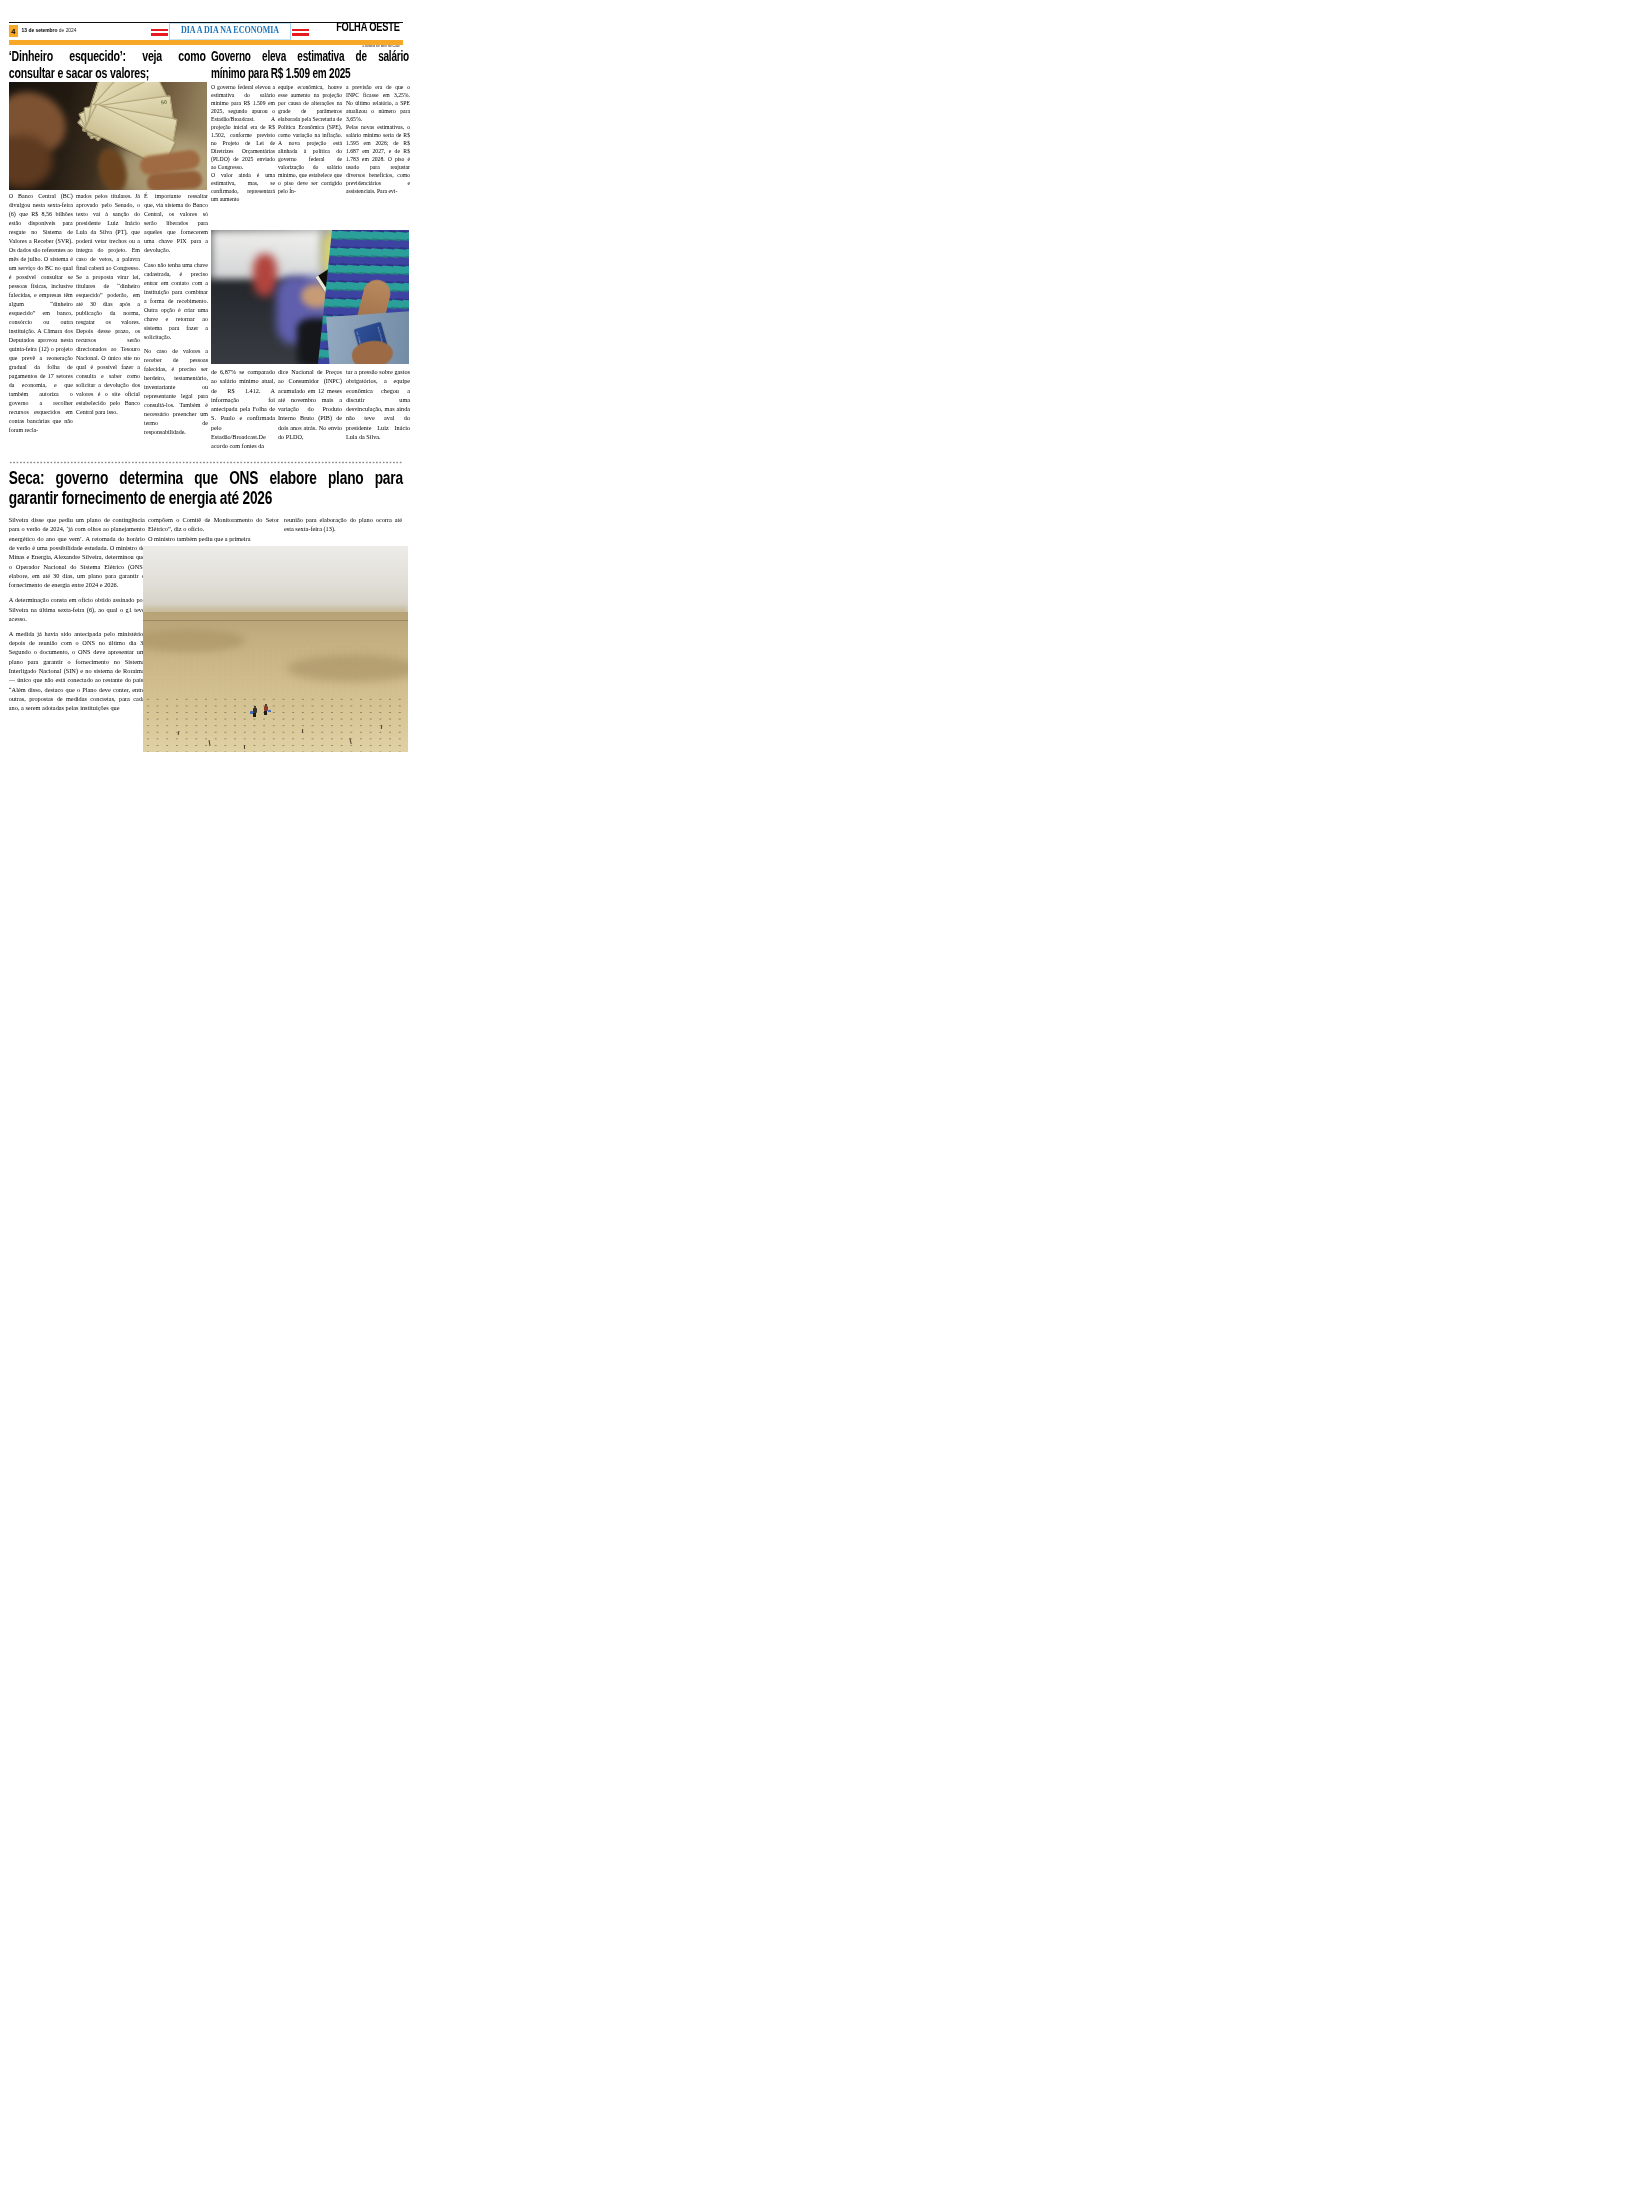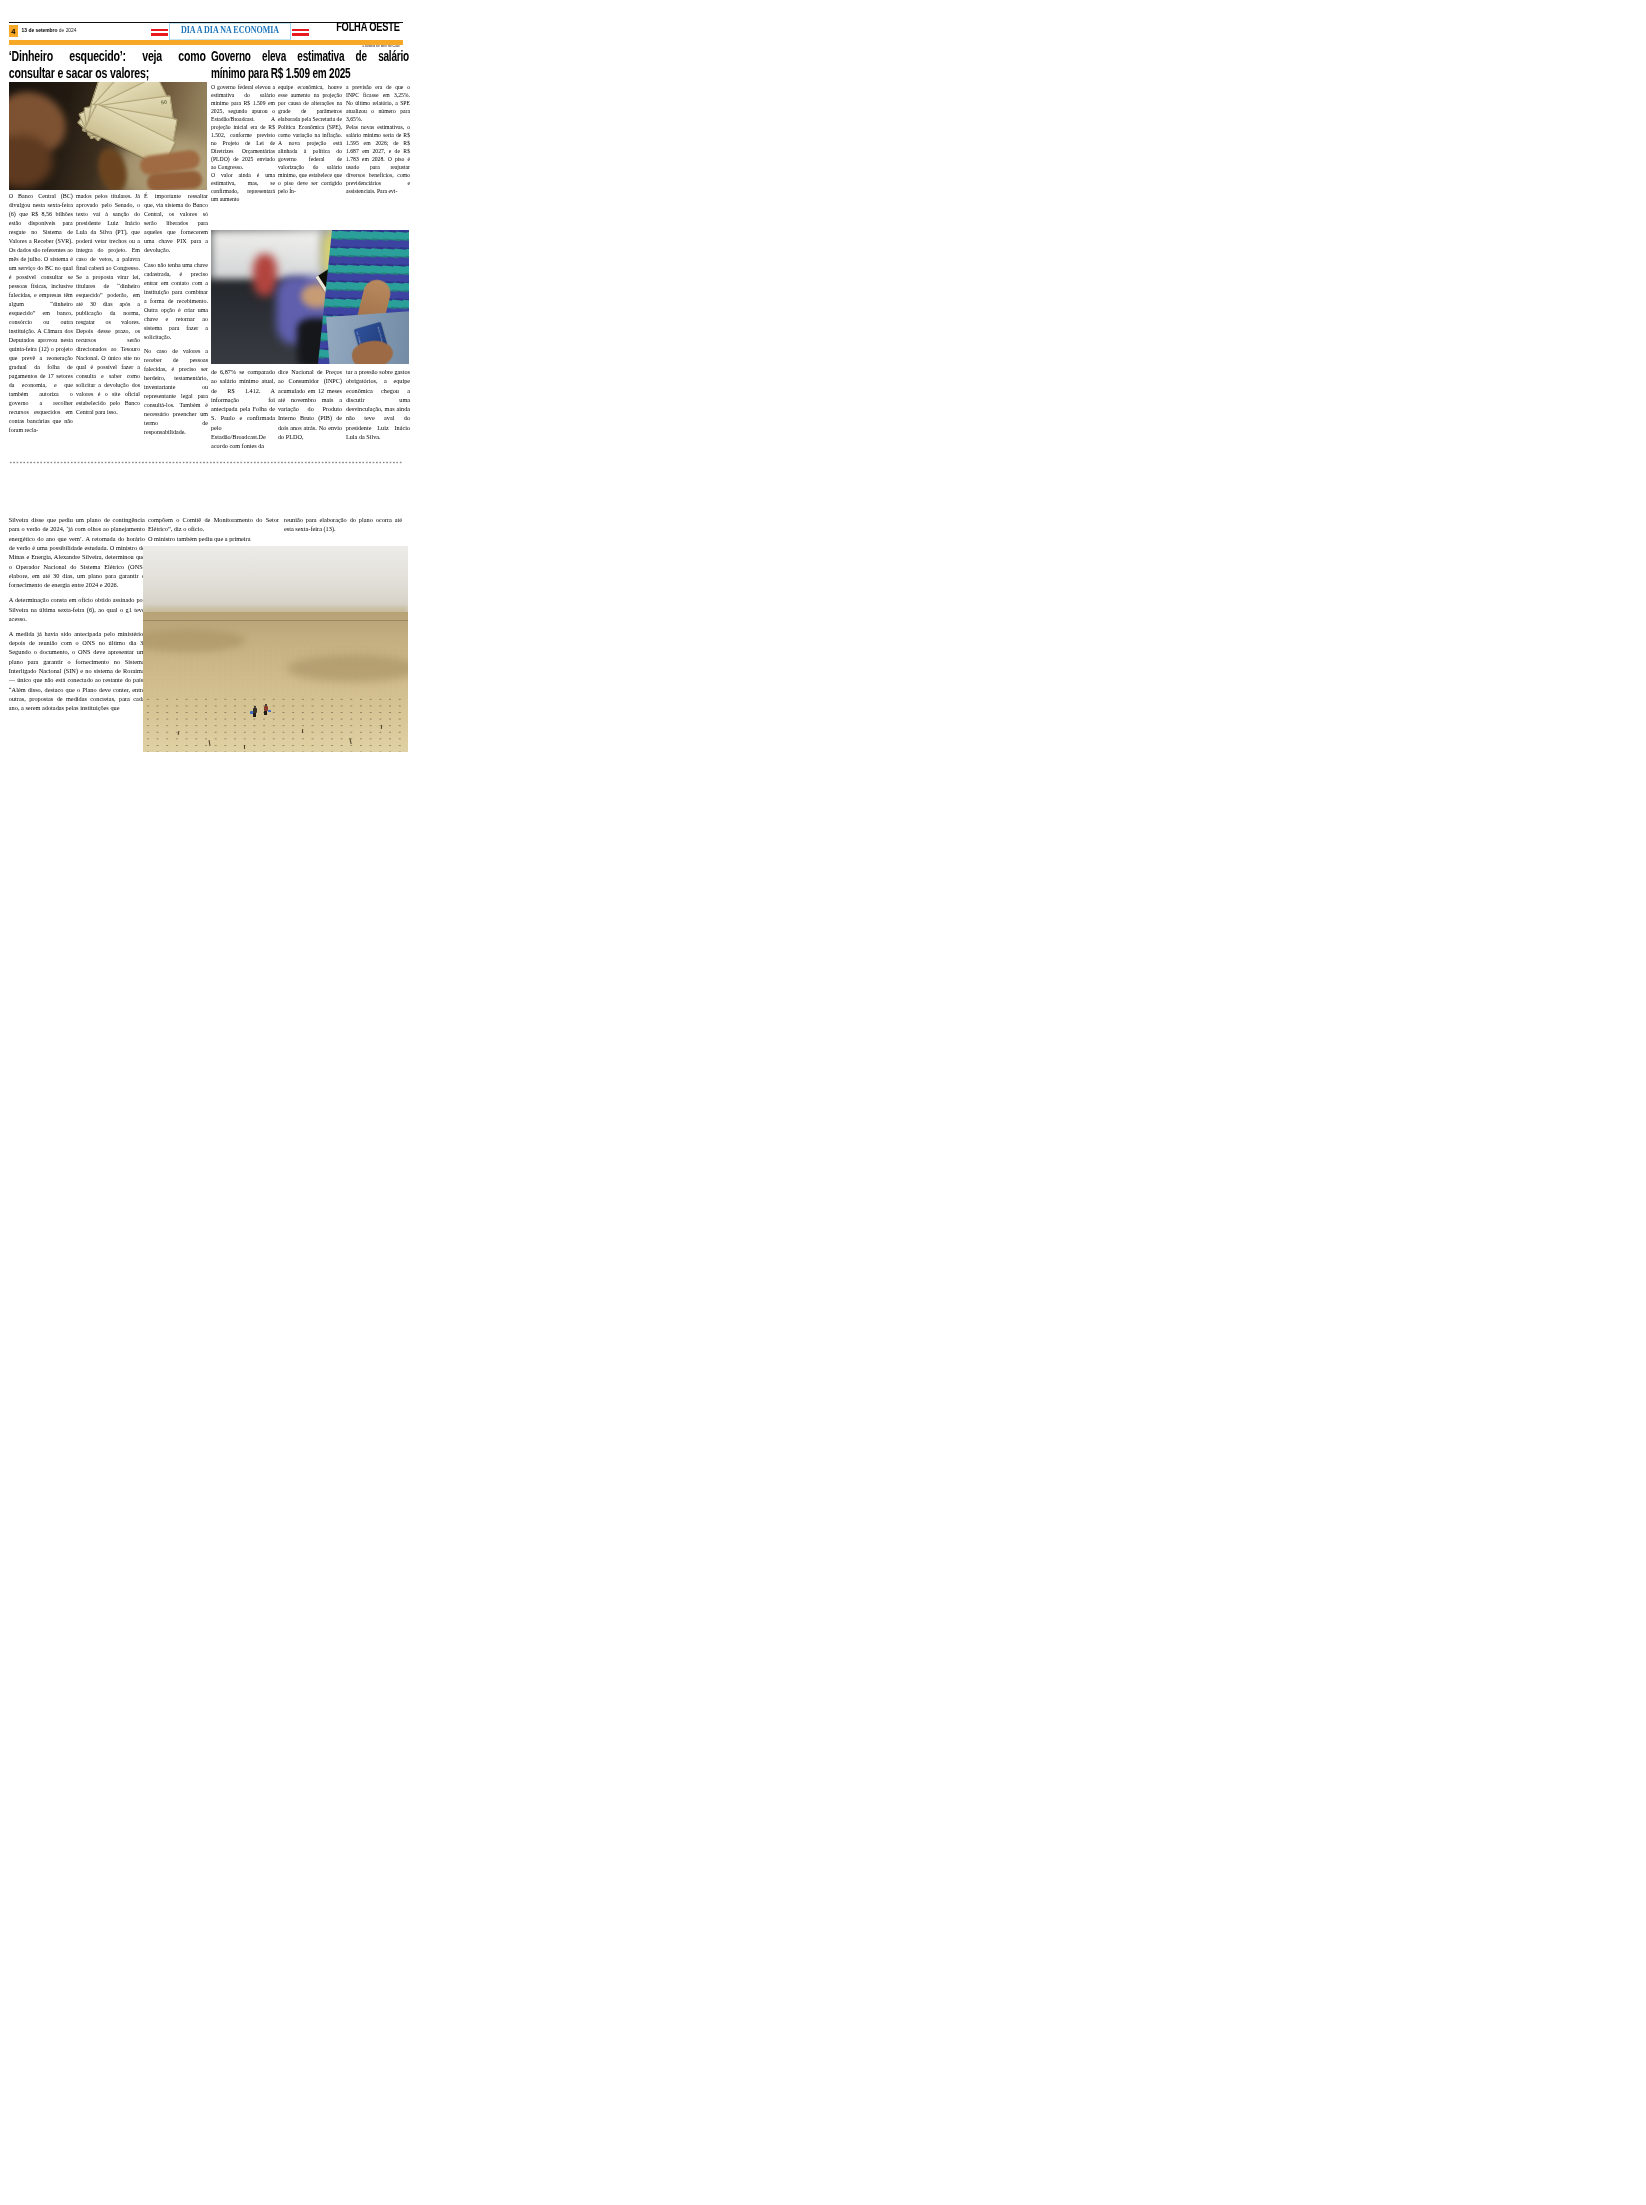--- a/index.html
+++ b/index.html
@@ -261,20 +261,24 @@
     </div>
   <div class="col Rb Rc2 tight">
       <p class="para">dice Nacional de Preços ao Consumidor (INPC) acumulado em 12 meses até novembro mais a variação do Produto Interno Bruto (PIB) de dois anos atrás. No envio do PLDO,</p>
     </div>
   <div class="col Rb Rc3 tight">
       <p class="para">tar a pressão sobre gastos obrigatórios, a equipe econômica chegou a discutir uma desvinculação, mas ainda não teve aval do presidente Luiz Inácio Lula da Silva.</p>
     </div>
 
   <div class="abs dotline"></div>
 
+  <div class="hl hl-seca">
+    <span class="ln just">Seca: governo determina que ONS elabore plano para</span>
+    <span class="ln">garantir fornecimento de energia até 2026</span>
+  </div>
 
   <div class="col Bc Bc1 gapped">
       <p class="para">Silveira disse que pediu um plano de contingência para o verão de 2024, ‘já com olhos ao planejamento energético do ano que vem’. A retomada do horário de verão é uma possibilidade estudada. O ministro de Minas e Energia, Alexandre Silveira, determinou que o Operador Nacional do Sistema Elétrico (ONS) elabore, em até 30 dias, um plano para garantir o fornecimento de energia entre 2024 e 2026.</p>
       <p class="para">A determinação consta em ofício obtido assinado por Silveira na última sexta-feira (6), ao qual o g1 teve acesso.</p>
       <p class="para">A medida já havia sido antecipada pelo ministério, depois de reunião com o ONS no último dia 3. Segundo o documento, o ONS deve apresentar um plano para garantir o fornecimento no Sistema Interligado Nacional (SIN) e no sistema de Roraima — único que não está conectado ao restante do país. “Além disso, destaco que o Plano deve conter, entre outras, propostas de medidas concretas, para cada ano, a serem adotadas pelas instituições que</p>
     </div>
   <div class="col Bc Bc2 tight">
       <p class="para">compõem o Comitê de Monitoramento do Setor Elétrico”, diz o ofício.</p>
       <p class="para">O ministro também pediu que a primeira</p>
     </div>

